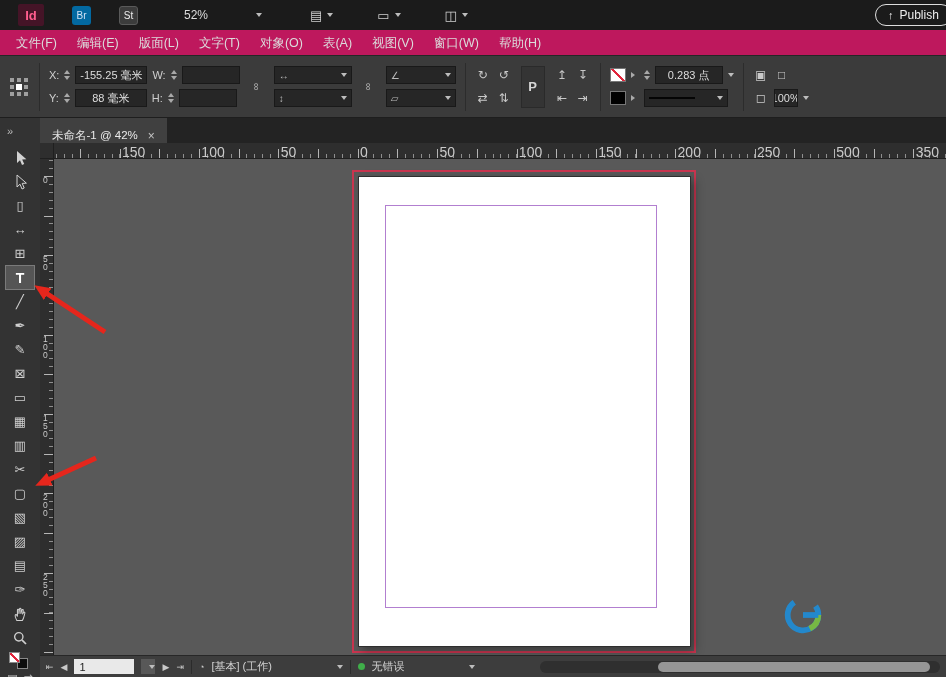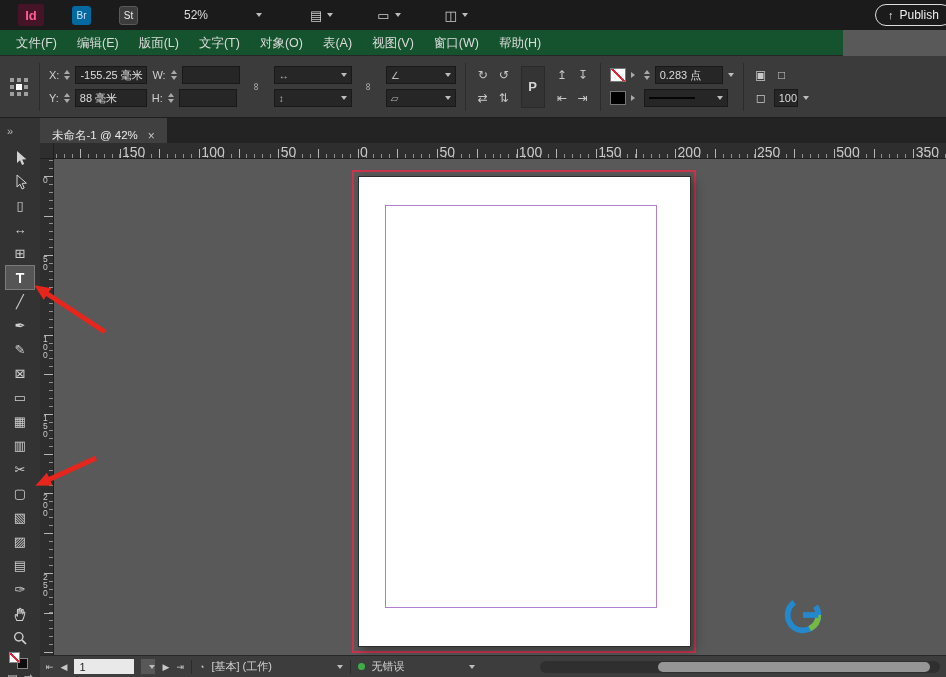--- a/index.html
+++ b/index.html
@@ -15,36 +15,36 @@
   .badge.br{background:#0369a1;color:#cfe1f5;}
   .badge.st{background:#3c3c3c;color:#eee;border:1px solid #5a5a5a;box-sizing:border-box;}
   .zoomdd{margin-left:14px;width:78px;display:flex;align-items:center;justify-content:space-between;
           font-size:12px;color:#ddd;padding:2px 4px;}
   .tbgroup{display:flex;align-items:center;gap:5px;margin-left:16px;color:#cfcfcf;font-size:13px;}
   .tbico{font-size:13px;}
   .publish{position:absolute;left:875px;top:4px;height:20px;display:flex;align-items:center;gap:6px;
            border:1px solid #ddd;border-radius:11px;padding:0 12px;color:#eee;font-size:12px;white-space:nowrap;}
   .pubico{font-size:11px;}
   
-  #menubar{position:absolute;left:0;top:30px;width:843px;height:26px;background:#14532d;
+  #menubar{position:absolute;left:0;top:30px;width:946px;height:26px;background:#be185d;
            display:flex;align-items:center;padding-left:6px;box-sizing:border-box;border-bottom:1px solid #262626;}
   .menu-item{padding:0 10px;font-size:12.5px;color:#dcdcdc;line-height:26px;}
   
   #controlbar{position:absolute;left:0;top:56px;width:946px;height:62px;background:#3b3b3b;
               display:flex;align-items:center;gap:9px;padding:0 8px;box-sizing:border-box;
               border-bottom:1px solid #1e1e1e;overflow:hidden;}
   .refproxy{display:grid;grid-template-columns:repeat(3,4px);grid-template-rows:repeat(3,4px);gap:3px;padding:2px;}
   .refproxy i{background:#9f9f9f;}
   .refproxy i.sel{background:#fff;outline:1px solid #fff;}
   .vsep{width:1px;height:48px;background:#2c2c2c;flex:0 0 auto;}
   .cpgrid{display:flex;flex-direction:column;gap:5px;}
   .cprow{display:flex;align-items:center;gap:5px;height:18px;}
   .cplab{font-size:11px;color:#cfcfcf;}
   .fld{background:#262626;border:1px solid #191919;height:18px;display:flex;align-items:center;
-       padding:0 4px;font-size:11px;color:#ddd;box-sizing:border-box;overflow:hidden;white-space:nowrap;}
+       padding:0 4px;font-size:11px;color:#ddd;box-sizing:border-box;overflow:hidden;white-space:nowrap;justify-content:center;}
   .w72{width:72px}.w58{width:58px}.w62{width:68px}.w44{width:24px}
   .combo{display:flex;align-items:center;background:#262626;border:1px solid #191919;height:18px;
          padding:0 4px;gap:4px;box-sizing:border-box;}
   .combo .cicon{font-size:10px;color:#bbb;}
   .combofld{flex:1;height:12px;}
   .strokeline{width:46px;height:2px;background:#050505;}
   .stepper{display:inline-flex;flex-direction:column;gap:2px;}
   .stepper i{display:block;width:0;height:0;border-left:3px solid transparent;border-right:3px solid transparent;}
   .stepper .su{border-bottom:4px solid #a9a9a9;}
   .stepper .sd{border-top:4px solid #a9a9a9;}

